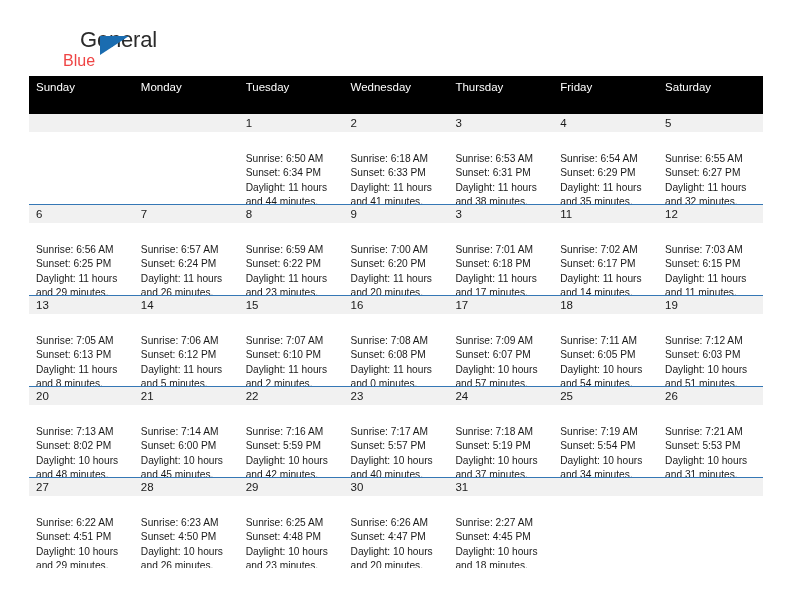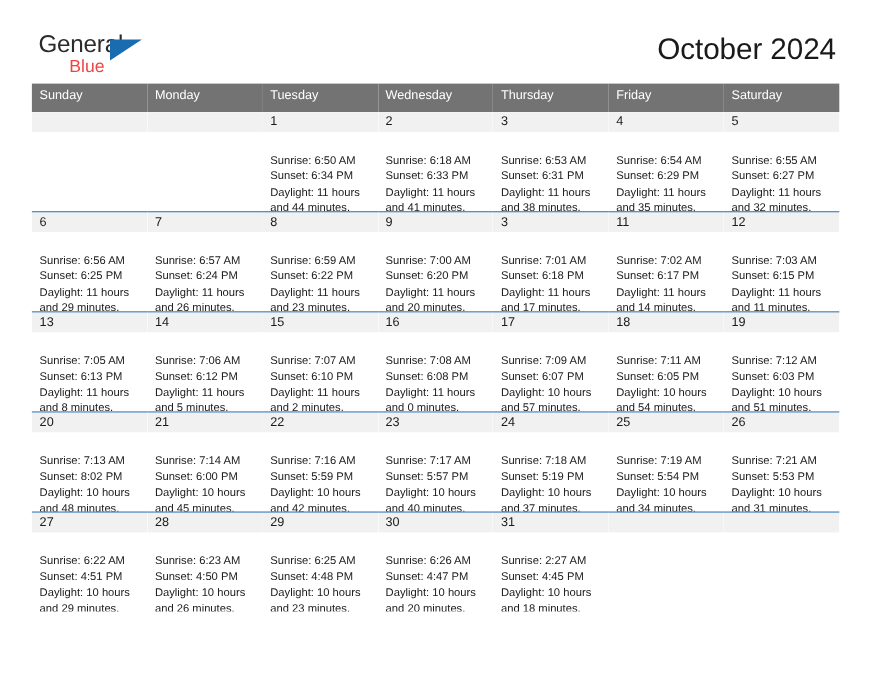--- a/index.html
+++ b/index.html
@@ -30,20 +30,21 @@
     width: 130px;
     height: 52px;
     padding-left: 6px;
   }
   .logo-general {
     font-size: 22px;
     color: #2b2b2b;
     letter-spacing: -0.2px;
     line-height: 24px;
     display: block;
+    margin-left: 45px;
   }
   .logo-blue {
     font-size: 16px;
     color: #ef4444;
     line-height: 22px;
     display: block;
     margin-left: 28px;
     margin-top: -2px;
   }
   .logo-triangle {
@@ -73,26 +74,26 @@
     margin-top: 3px;
   }
 
   
   .calendar {
     width: 734px;
     border-collapse: collapse;
     table-layout: fixed;
   }
   .calendar thead th {
-    background: #737373;
+    background: #000000;
     color: #ffffff;
     font-size: 11.5px;
     font-weight: normal;
     text-align: left;
-    padding: 5px 0 9px 7px;
+    padding: 5px 0 21px 7px;
     height: 22px;
     line-height: 12px;
   }
   .weekrow > td {
     vertical-align: top;
     padding: 0;
     border-top: 1px solid #3577b5;
   }
   .weekrow.first > td { border-top: none; }
   .cell {
@@ -124,21 +125,20 @@
 
 <div class="page">
 
   <div class="topbar">
     <div class="logo">
       <span class="logo-general">General</span>
       <span class="logo-triangle"></span>
       <span class="logo-blue">Blue</span>
     </div>
     <div class="titlebox">
-      <div class="cal-title">October 2024</div>
     </div>
   </div>
 
   <table class="calendar">
     <thead>
       <tr id="weekday-row">
           <th>Sunday</th>
           <th>Monday</th>
           <th>Tuesday</th>
           <th>Wednesday</th>

